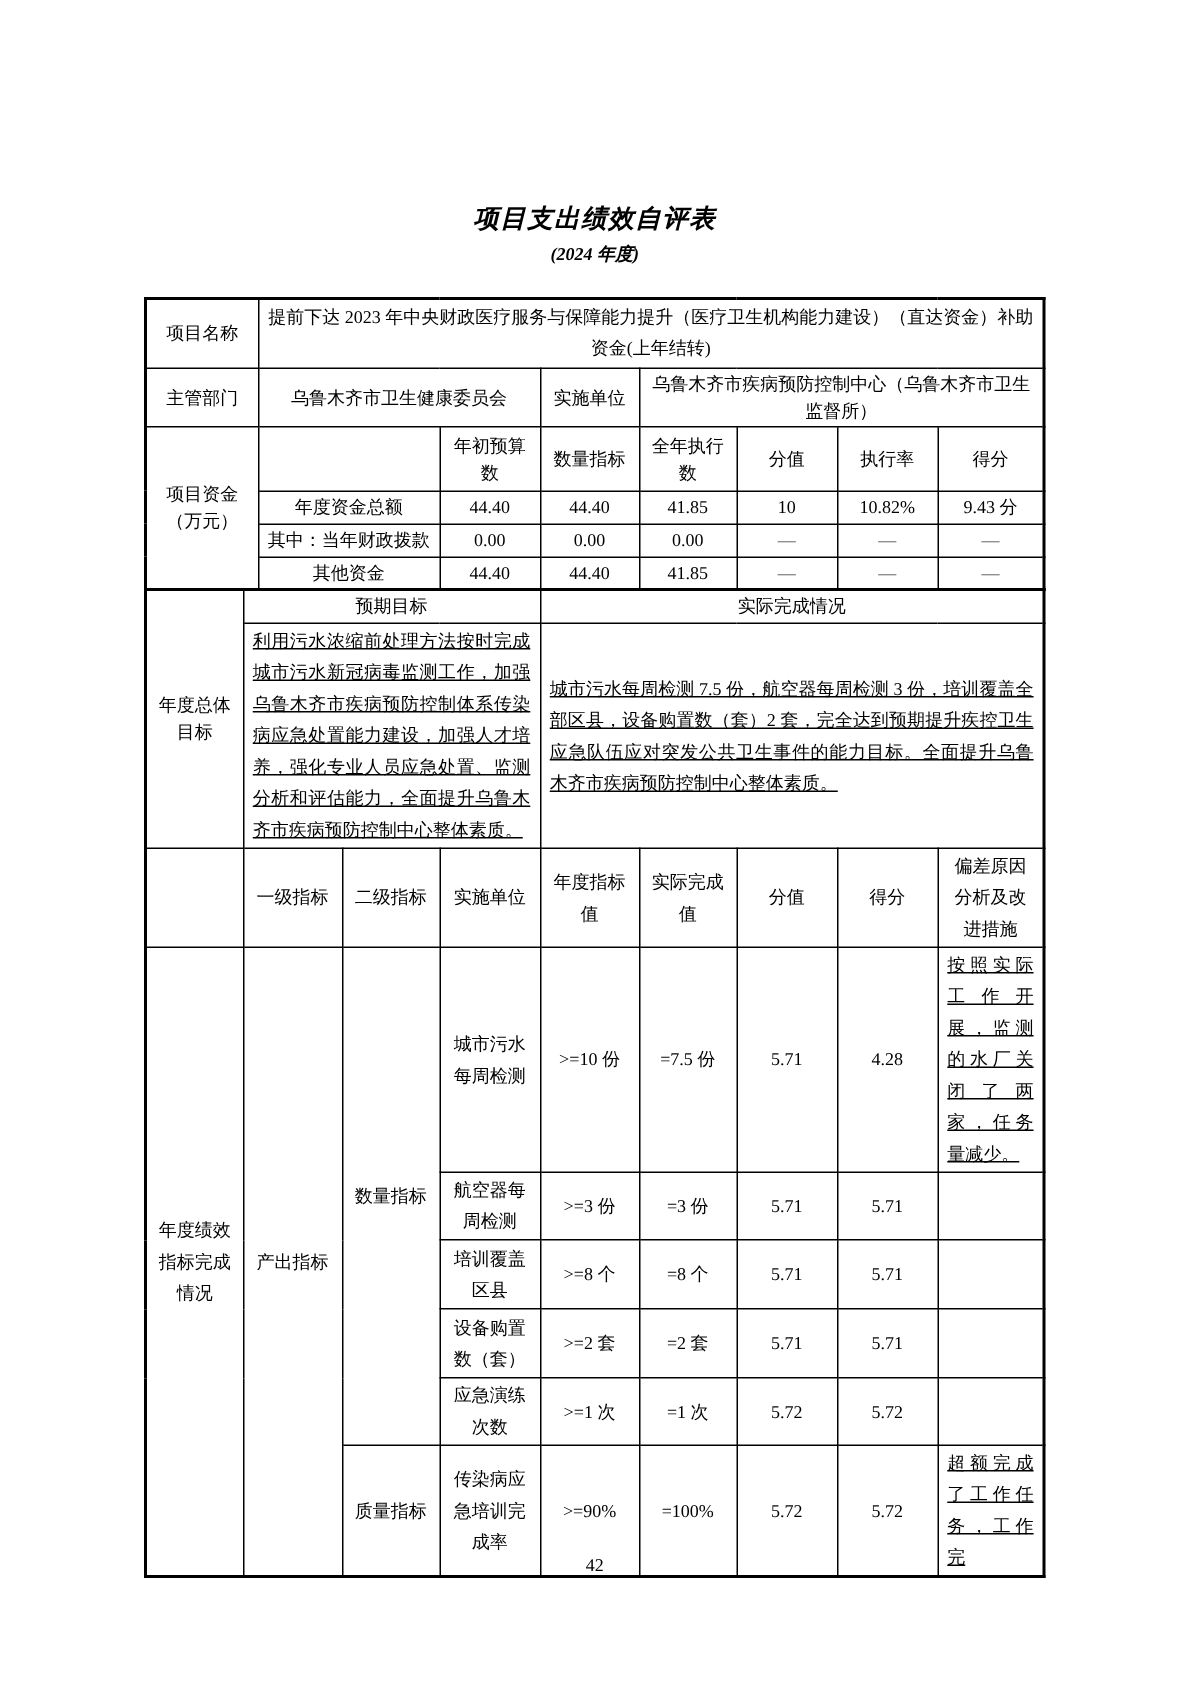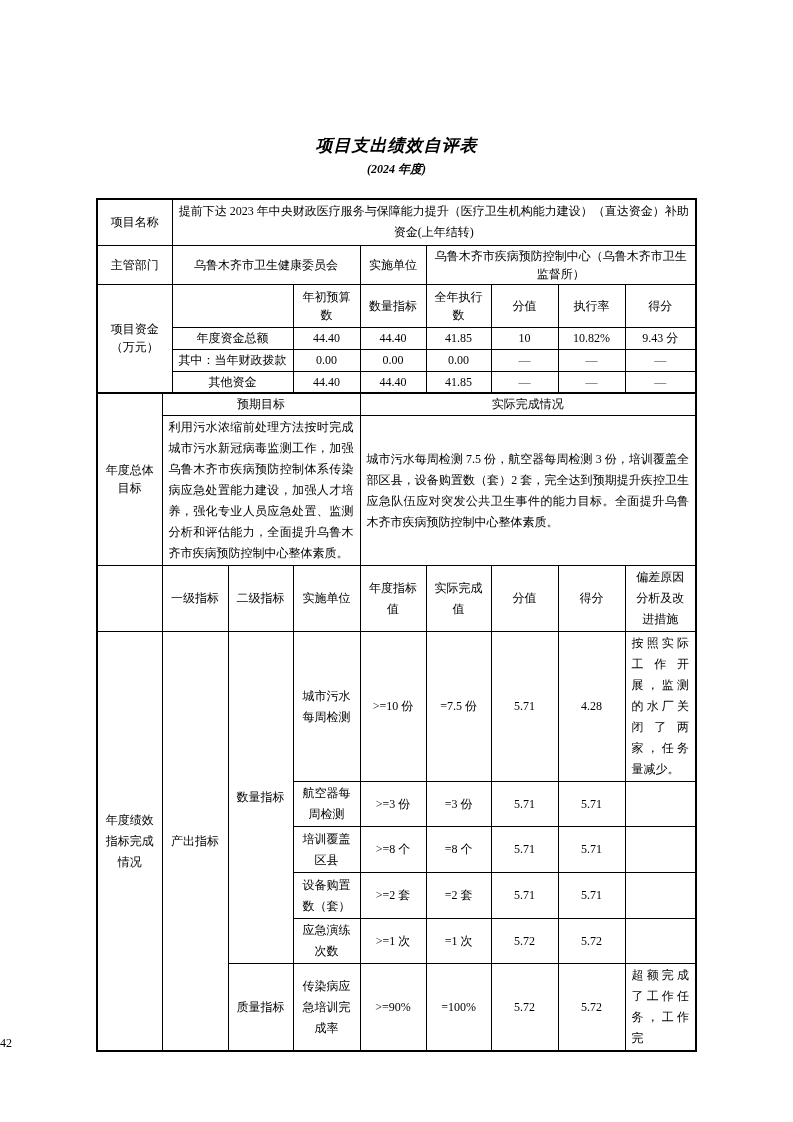--- a/index.html
+++ b/index.html
@@ -42,28 +42,28 @@
   td {
     border: 1.4px solid #000;
     text-align: center;
     vertical-align: middle;
     padding: 1px 6px;
     line-height: 21px;
     word-break: break-all;
     overflow: hidden;
   }
   tr.tight td { line-height: 18px; }
-  td.just { text-align: justify; }
+  td.just { text-align: justify; text-decoration: underline; }
   td.left { text-align: center; padding-left: 3px; padding-right: 3px; }
   .dash { color: #555; }
   .page-num {
     position: absolute;
     left: 0; right: 0;
     top: 1036px;
-    text-align: left;
+    text-align: center;
     font-size: 12px;
   }
 </style>
 </head>
 <body>
 
 <div class="page">
 
   <div class="title-block">
     <div class="doc-title">项目支出绩效自评表</div>

